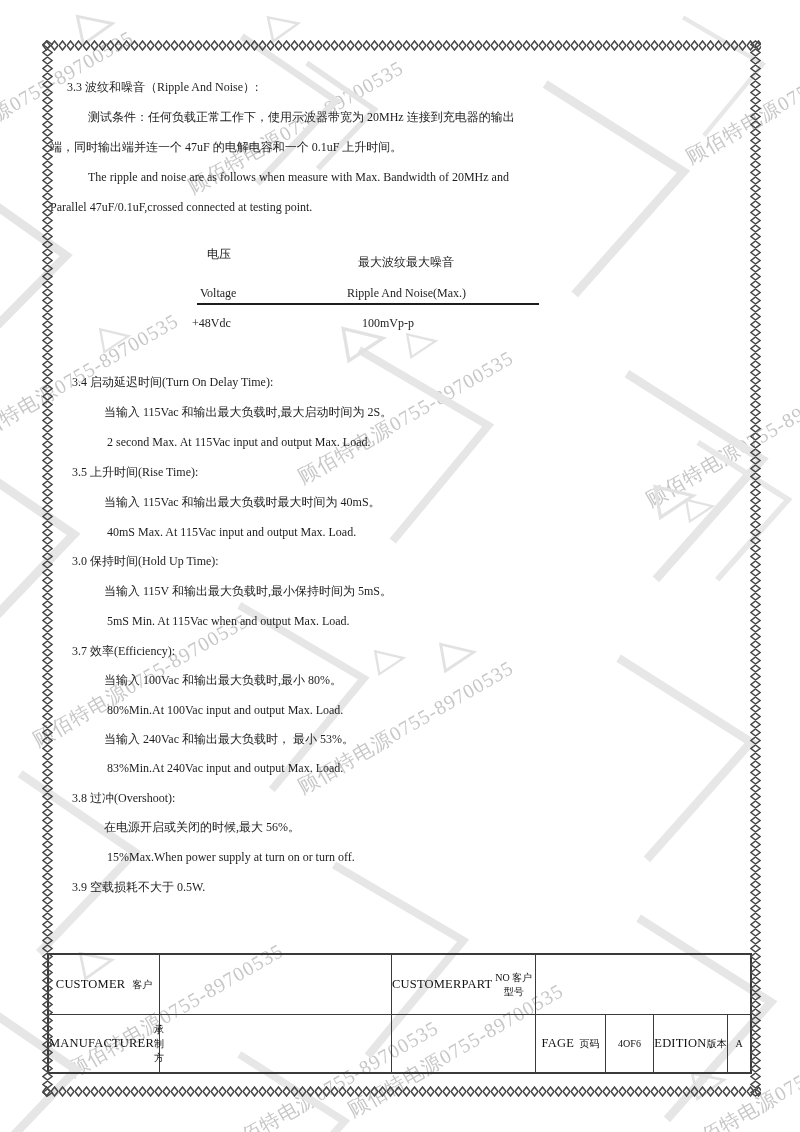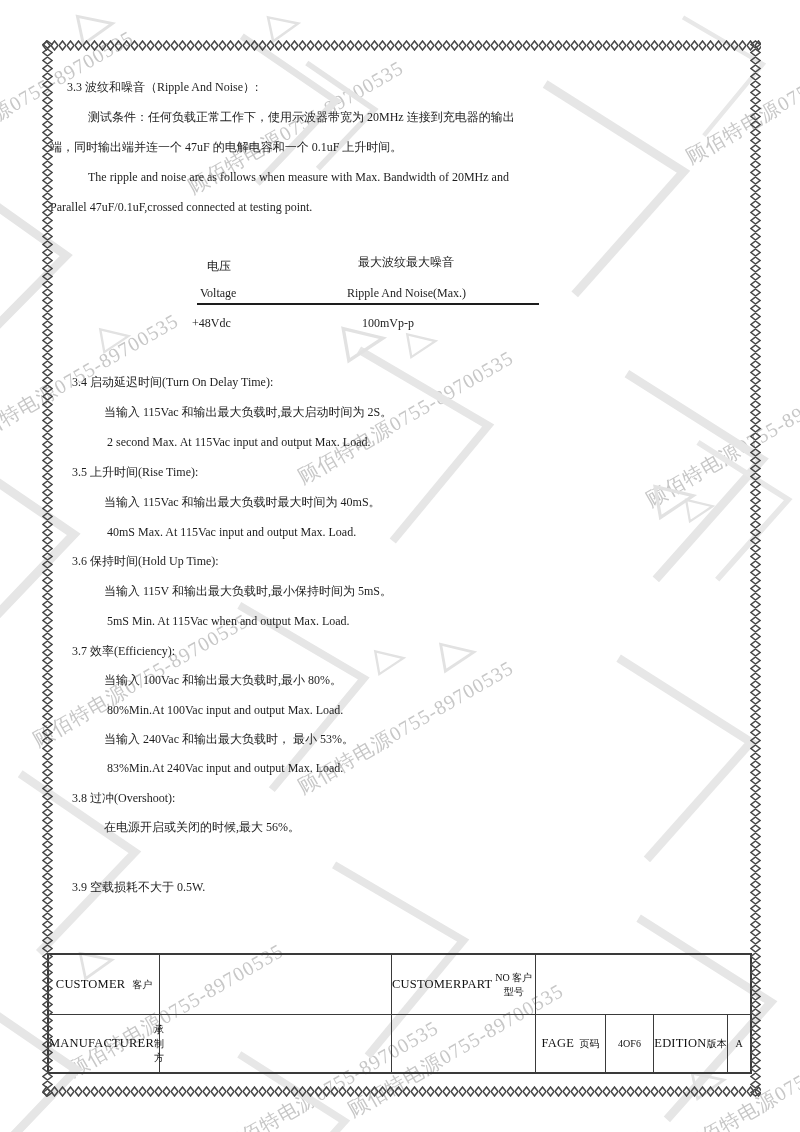--- a/index.html
+++ b/index.html
@@ -184,48 +184,49 @@
   </svg>
 
   <div class="content">
 
     <div class="line" style="left:67px;top:76px">3.3 波纹和噪音（Ripple And Noise）:</div>
     <div class="line" style="left:88px;top:106px">测试条件：任何负载正常工作下，使用示波器带宽为 20MHz 连接到充电器的输出</div>
     <div class="line" style="left:50px;top:136px">端，同时输出端并连一个 47uF 的电解电容和一个 0.1uF 上升时间。</div>
     <div class="line" style="left:88px;top:166px">The ripple and noise are as follows when measure with Max. Bandwidth of 20MHz and</div>
     <div class="line" style="left:50px;top:196px">Parallel 47uF/0.1uF,crossed connected at testing point.</div>
 
-    <div class="line" style="left:207px;top:255px">电压</div>
+    <div class="line" style="left:207px;top:243px">电压</div>
     <div class="line" style="left:358px;top:251px">最大波纹最大噪音</div>
     <div class="line" style="left:200px;top:282px">Voltage</div>
     <div class="line" style="left:347px;top:282px">Ripple And Noise(Max.)</div>
     <div class="rule" style="left:197px;top:303px;width:342px"></div>
     <div class="line" style="left:192px;top:312px">+48Vdc</div>
     <div class="line" style="left:362px;top:312px">100mVp-p</div>
 
     <div class="line" style="left:72px;top:371px">3.4 启动延迟时间(Turn On Delay Time):</div>
     <div class="line" style="left:104px;top:401px">当输入 115Vac 和输出最大负载时,最大启动时间为 2S。</div>
     <div class="line" style="left:107px;top:431px">2 second Max. At 115Vac input and output Max. Load.</div>
 
     <div class="line" style="left:72px;top:461px">3.5 上升时间(Rise Time):</div>
     <div class="line" style="left:104px;top:491px">当输入 115Vac 和输出最大负载时最大时间为 40mS。</div>
     <div class="line" style="left:107px;top:521px">40mS Max. At 115Vac input and output Max. Load.</div>
 
-    <div class="line" style="left:72px;top:550px">3.6 保持时间(Hold Up Time):</div>
+    <div class="line" style="left:72px;top:550px">3.0 保持时间(Hold Up Time):</div>
     <div class="line" style="left:104px;top:580px">当输入 115V 和输出最大负载时,最小保持时间为 5mS。</div>
     <div class="line" style="left:107px;top:610px">5mS Min. At 115Vac when and output Max. Load.</div>
 
     <div class="line" style="left:72px;top:640px">3.7 效率(Efficiency):</div>
     <div class="line" style="left:104px;top:669px">当输入 100Vac 和输出最大负载时,最小 80%。</div>
     <div class="line" style="left:107px;top:699px">80%Min.At 100Vac input and output Max. Load.</div>
     <div class="line" style="left:104px;top:728px">当输入 240Vac 和输出最大负载时， 最小 53%。</div>
     <div class="line" style="left:107px;top:757px">83%Min.At 240Vac input and output Max. Load.</div>
 
     <div class="line" style="left:72px;top:787px">3.8 过冲(Overshoot):</div>
     <div class="line" style="left:104px;top:816px">在电源开启或关闭的时候,最大 56%。</div>
+    <div class="line" style="left:107px;top:846px">15%Max.When power supply at turn on or turn off.</div>
 
     <div class="line" style="left:72px;top:876px">3.9 空载损耗不大于 0.5W.</div>
   </div>
 
   <div class="ftable">
 
     <div class="fcell r1">
       <span class="fen">CUSTOMER</span>
       <span class="fcn">客户</span>
     </div>

